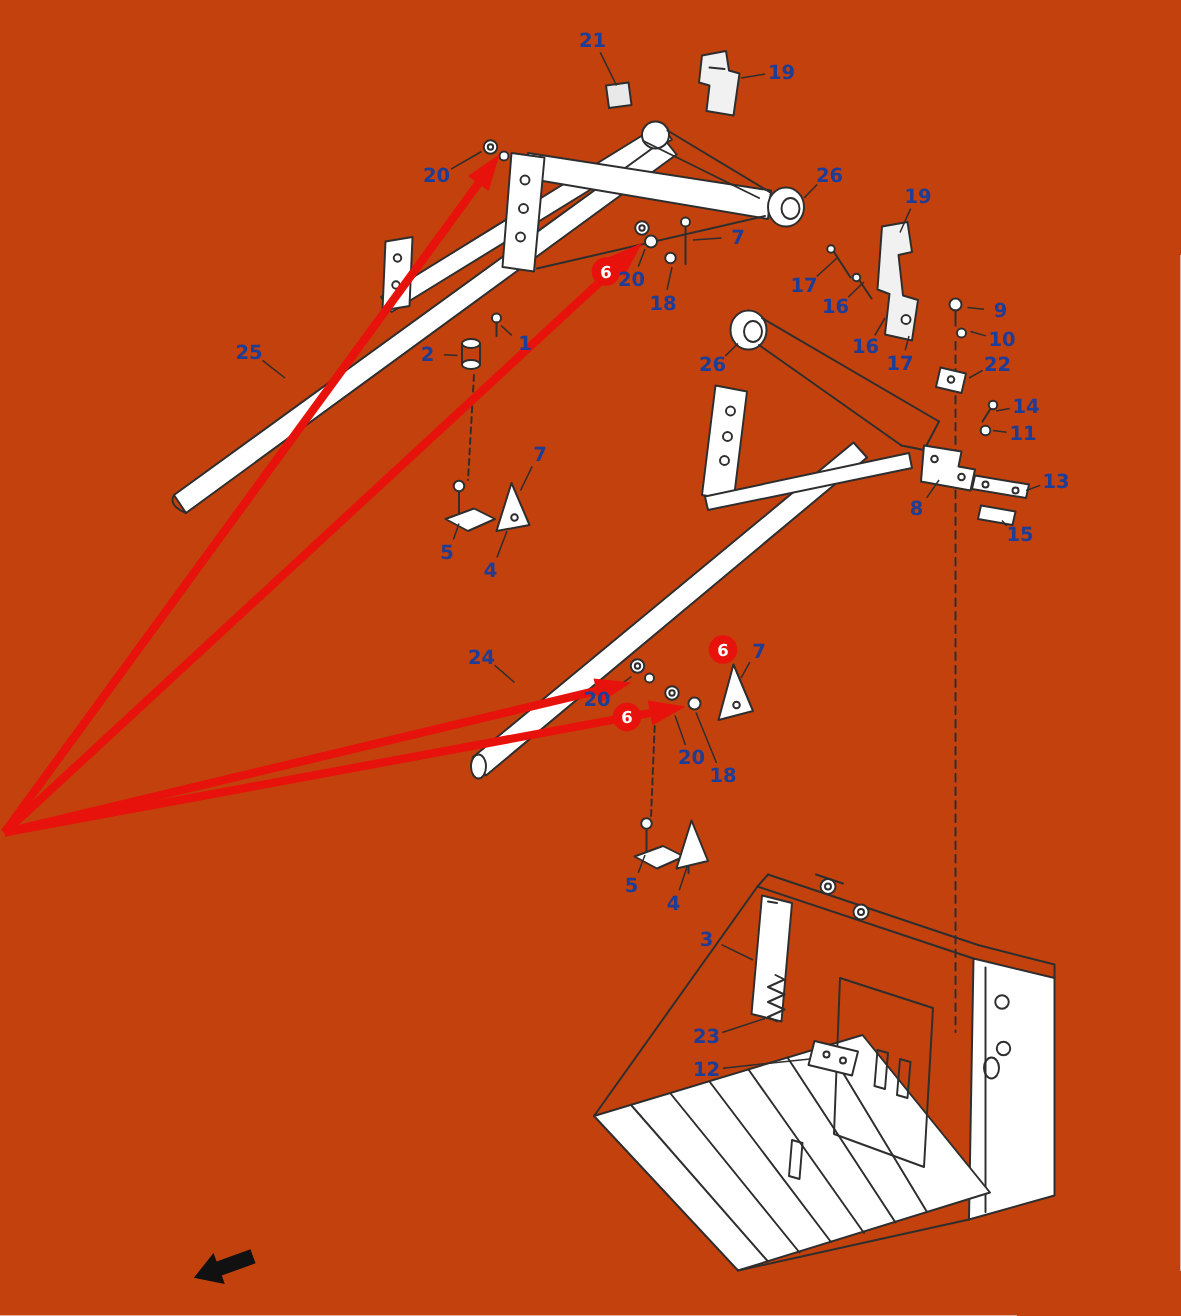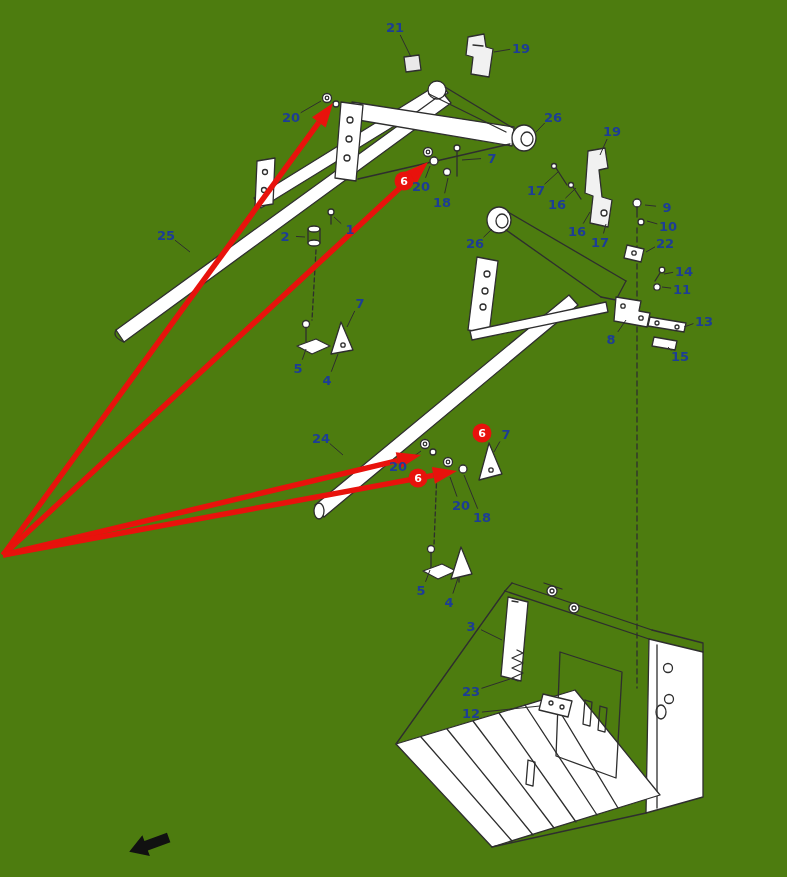--- a/index.html
+++ b/index.html
@@ -1,16 +1,16 @@
 <!DOCTYPE html>
 <html><head>
 <meta charset="utf-8">
 <style>
   html,body{margin:0;padding:0;background:#ffffff;}
-  .stage{position:relative;width:787px;height:877px;background:#4d7c0f;overflow:hidden;}
+  .stage{position:relative;width:787px;height:877px;background:#c2410c;overflow:hidden;}
   svg{display:block;}
   text{font-family:"DejaVu Sans","Liberation Sans",sans-serif;}
 </style>
 </head>
 <body>
 
 <div class="stage">
 <svg width="787" height="877" viewBox="0 0 787 877" xmlns="http://www.w3.org/2000/svg">
 
   <g stroke="#2e2e2e" stroke-width="1.3" fill="none" stroke-linejoin="round" stroke-linecap="round">

